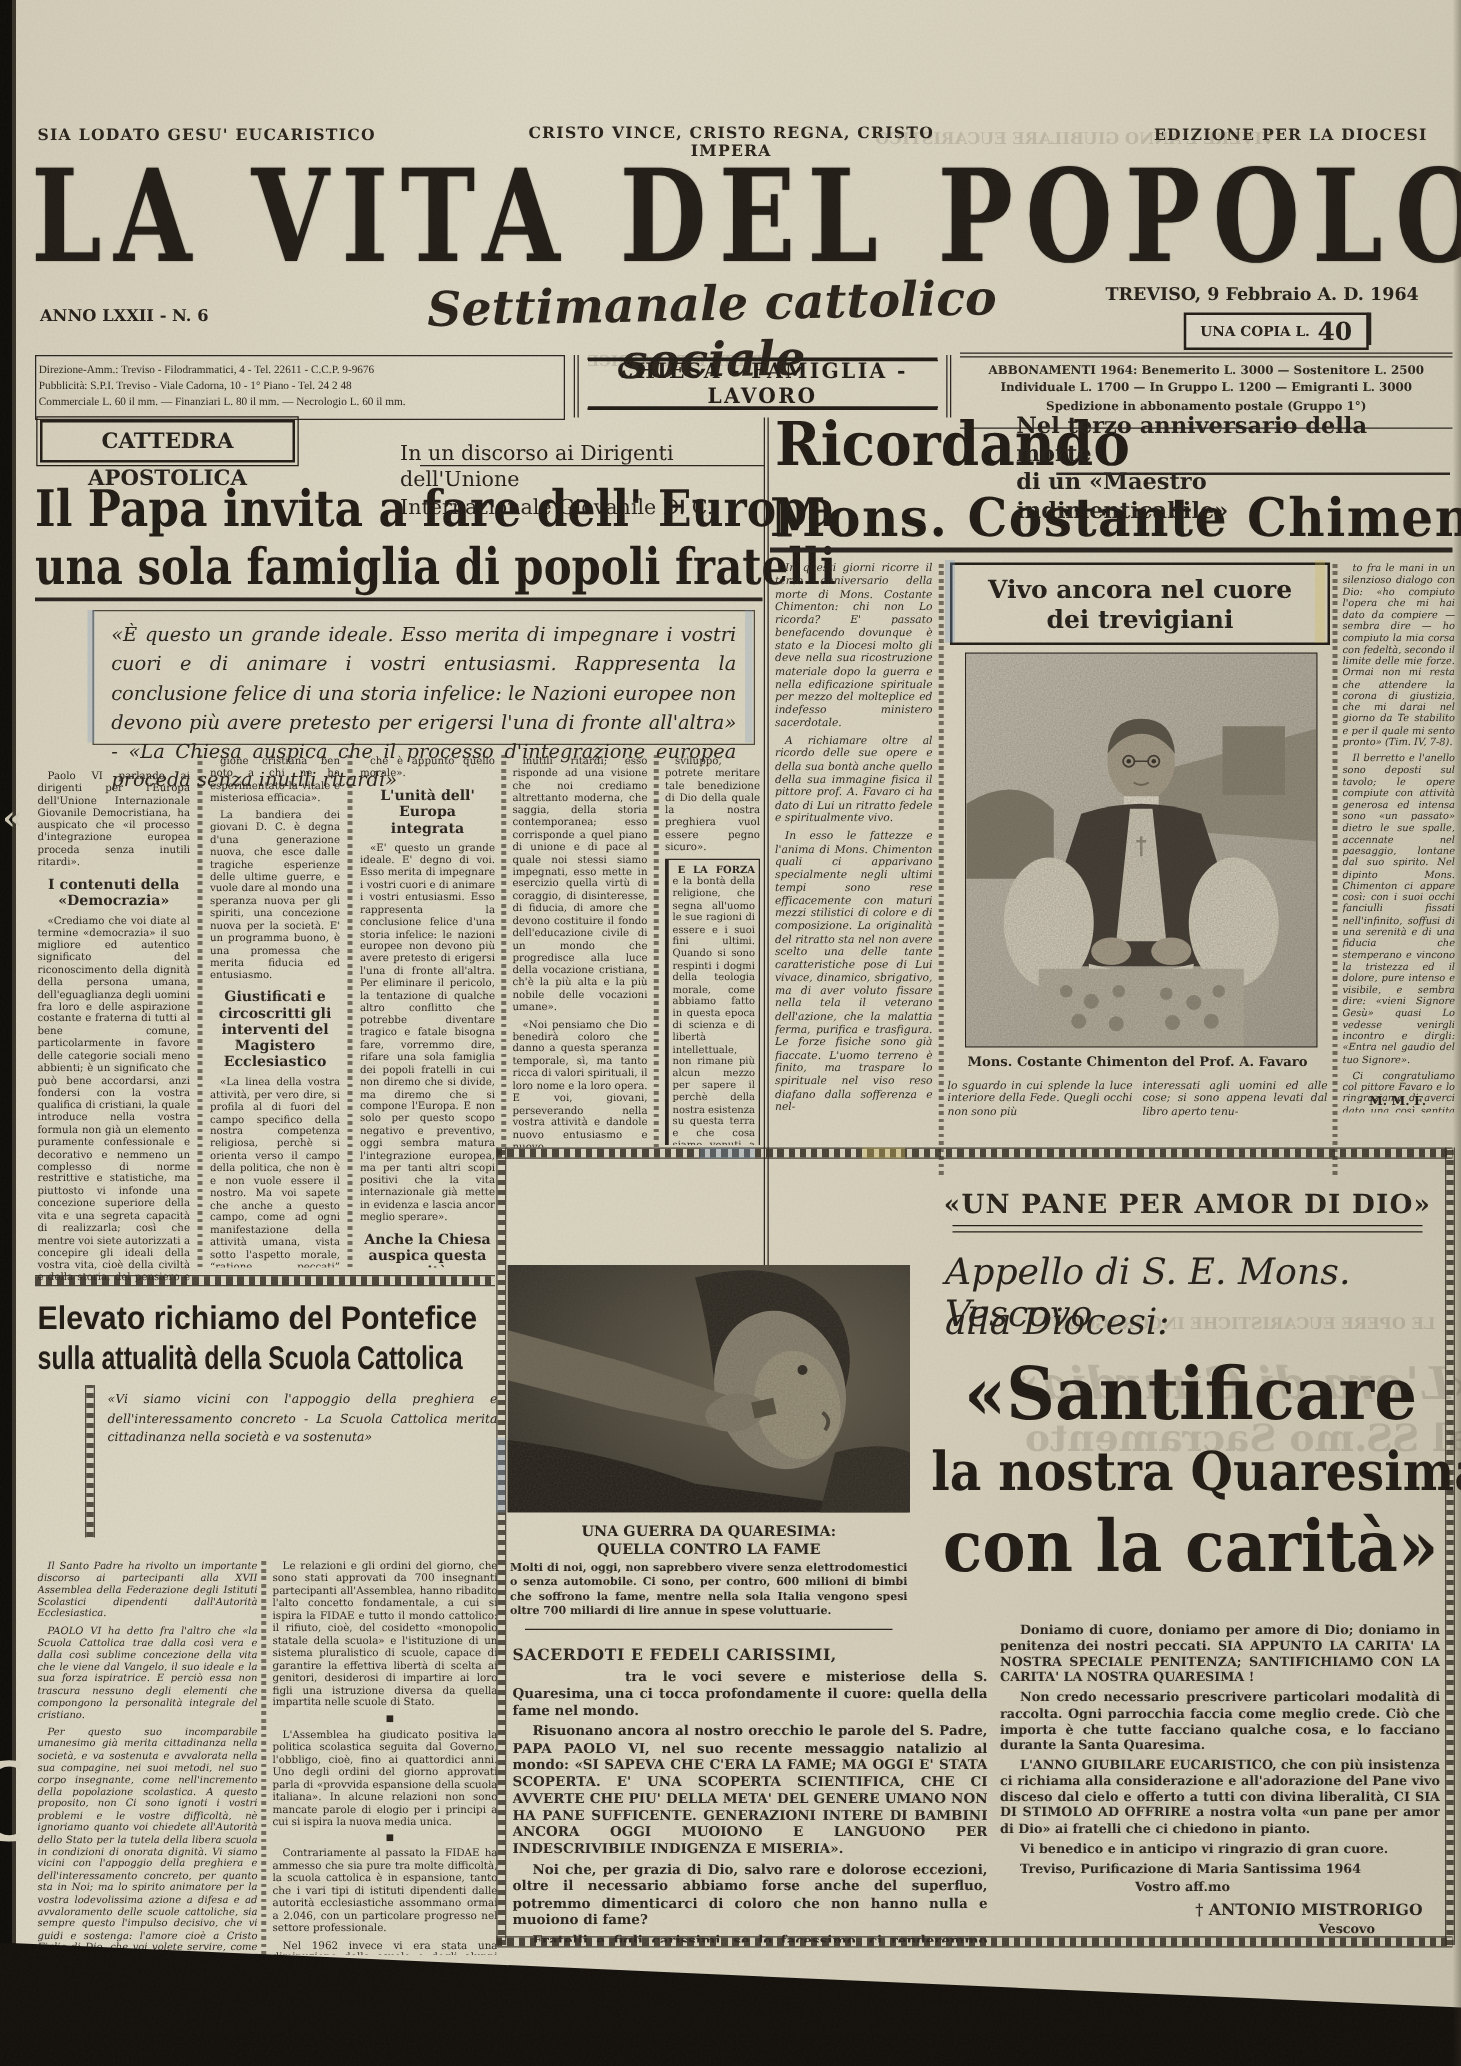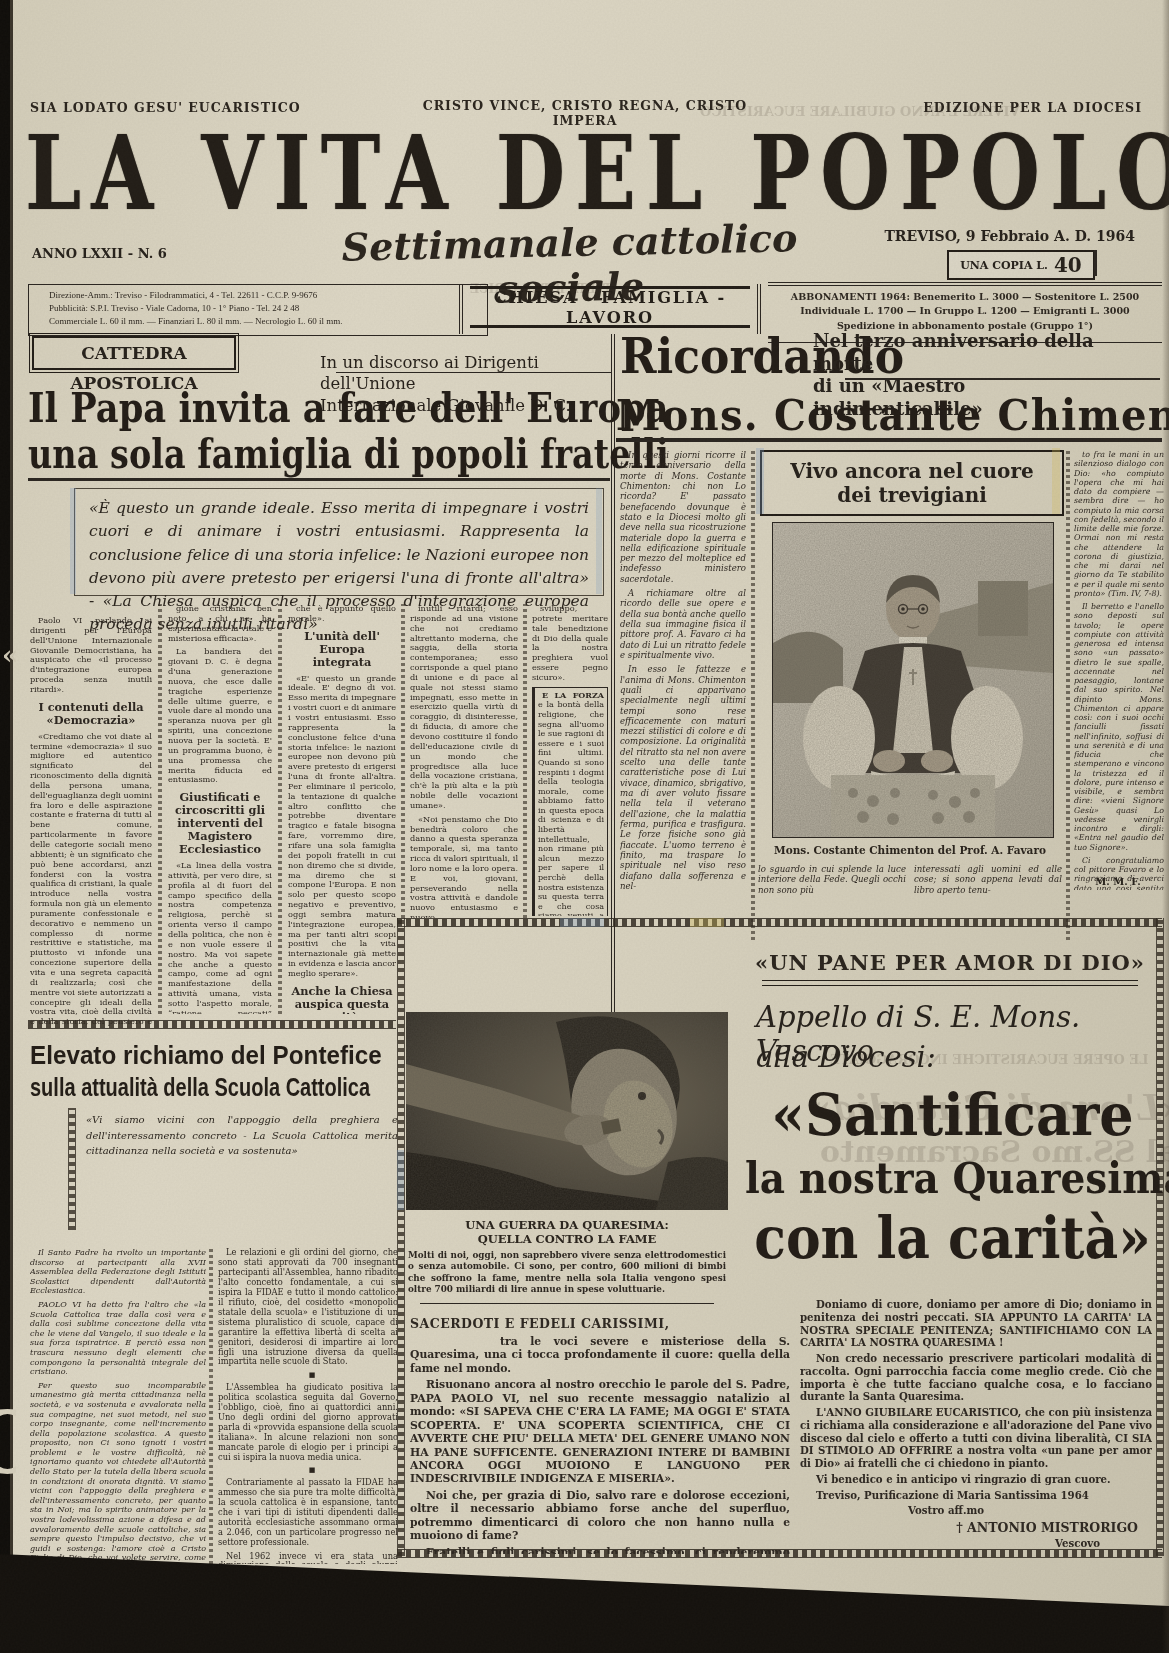--- a/index.html
+++ b/index.html
@@ -13,21 +13,21 @@
     background:repeating-linear-gradient(90deg,#332c22 0 5px,rgba(0,0,0,0) 5px 9px);opacity:.85;}
   .vchain{width:6px;border-left:1px solid #2f2920;border-right:1px solid #2f2920;
     background:repeating-linear-gradient(0deg,#332c22 0 4px,rgba(0,0,0,0) 4px 8px);opacity:.8;}
   .colrule{width:4px;background:repeating-linear-gradient(0deg,rgba(45,38,28,.6) 0 3px,rgba(0,0,0,0) 3px 6px);}
   .motto{font-weight:bold;font-size:12.5px;letter-spacing:1px;color:#2a241d;}
   .mast{font-weight:bold;font-size:80px;line-height:1;letter-spacing:10px;white-space:nowrap;
     transform:scaleY(1.28);transform-origin:top center;text-align:center;color:#221d17;
     text-shadow:0 0 1px rgba(30,25,18,.6);}
   .script-sub{font-style:italic;font-weight:bold;font-size:38px;transform:rotate(-1.2deg);
     font-family:"DejaVu Serif","Liberation Serif",serif;color:#2a241d;text-align:center;}
-  .smallbox{border:1px solid #2a2520;font-size:9px;line-height:1.45;padding:4px 20px;
+  .smallbox{border:1px solid #2a2520;font-size:9px;line-height:1.45;padding:4px 2px;
     font-family:"Liberation Serif",serif;color:#2d2720;}
   .abbox{border-top:4px double #2a2520;border-bottom:1px solid #2a2520;font-size:9.5px;
     line-height:1.5;text-align:center;font-weight:bold;color:#2d2720;padding-top:4px;}
   .bigbar{font-weight:bold;font-size:17px;letter-spacing:2px;text-align:center;color:#221d17;}
   .boxlabel{border:2px solid #221d17;outline:1px solid #221d17;outline-offset:2px;
     font-weight:bold;font-size:17px;text-align:center;}
   .kicker{font-size:16.5px;line-height:1.3;color:#251f19;}
   .headline{font-weight:bold;white-space:nowrap;color:#221c16;transform-origin:left top;}
   .qbox{border:1.5px solid #4d463a;font-style:italic;font-size:15.5px;line-height:1.5;
     text-align:justify;padding:8px 14px;color:#2a241d;}

